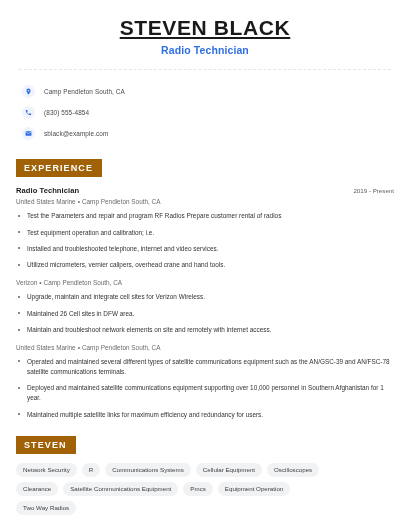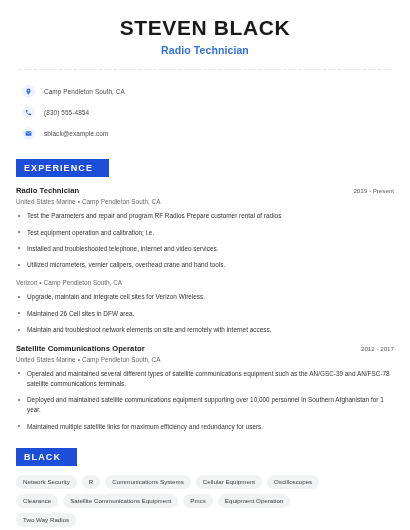--- a/index.html
+++ b/index.html
@@ -9,21 +9,21 @@
     font-family: "Liberation Sans", sans-serif;
     color: #1b1b1b;
     overflow: hidden;
   }
   .page { width: 410px; height: 530px; padding: 0 16px; position: relative; }
 
   
   .header { padding-top: 16px; text-align: center; }
   .name {
     font-size: 21px; font-weight: 700; letter-spacing: 0.6px;
-    color: #1a1a1a; line-height: 1.15;
+    color: #1a1a1a; line-height: 1.15; text-decoration: underline;
   }
   .job-title {
     margin-top: 4px; font-size: 10.5px; font-weight: 700;
     color: #2f6fe4; letter-spacing: 0.1px;
   }
   .divider {
     margin: 13px 3px 0 3px; height: 1px;
     border-top: 1px dashed #e4e6ea;
   }
 
@@ -37,23 +37,23 @@
   }
   .ic svg { width: 7px; height: 7px; display: block; }
   .ic svg path, .ic svg rect, .ic svg polygon { fill: #2f6fe4; }
   .contact-text {
     margin-left: 9px; font-size: 6.4px; color: #4a4a4a; letter-spacing: 0.1px;
   }
 
   
   .section { margin-top: 14px; }
   .section-badge {
-    display: inline-block; background: #1d4ed8; color: #ffffff;
+    display: inline-block; background: #a16207; color: #ffffff;
     font-size: 9px; font-weight: 700; letter-spacing: 1.1px;
-    padding: 4px 16px 4px 8px;
+    padding: 4px 9px 4px 8px;
   }
   .section-body { margin-top: 9px; }
 
   
   .job { margin-bottom: 9px; }
   .job-head { display: flex; align-items: baseline; justify-content: space-between; }
   .job-role { font-size: 7.6px; font-weight: 700; color: #1b1b1b; letter-spacing: 0.05px; }
   .job-dates { font-size: 6.2px; color: #5d5d5d; white-space: nowrap; padding-left: 8px; }
   .job-meta { margin-top: 3px; font-size: 6.4px; color: #6b6b6b; }
   .job-meta .sep { padding: 0 2px; }
@@ -141,39 +141,35 @@
           <span>Verizon</span><span class="sep">•</span><span>Camp Pendleton South, CA</span>
         </div>
         <ul class="bullets">
           <li>Upgrade, maintain and integrate cell sites for Verizon Wireless.</li>
           <li>Maintained 26 Cell sites in DFW area.</li>
           <li>Maintain and troubleshoot network elements on site and remotely with internet access.</li>
         </ul>
       </div>
 
       <div class="job">
-        <div class="job-head">
-          <span class="job-role">Satellite Communications Operator</span>
-          <span class="job-dates">2012 - 2017</span>
-        </div>
         <div class="job-meta">
           <span>United States Marine</span><span class="sep">•</span><span>Camp Pendleton South, CA</span>
         </div>
         <ul class="bullets">
           <li>Operated and maintained several different types of satellite communications equipment such as the AN/GSC-39 and AN/FSC-78 satellite communications terminals.</li>
           <li>Deployed and maintained satellite communications equipment supporting over 10,000 personnel in Southern Afghanistan for 1 year.</li>
           <li>Maintained multiple satellite links for maximum efficiency and redundancy for users.</li>
         </ul>
       </div>
 
     </div>
   </div>
 
   <div class="section">
-    <span class="section-badge">BLACK</span>
+    <span class="section-badge">STEVEN</span>
     <div class="section-body">
       <div class="skills-wrap">
         <span class="skill-tag">Network Security</span>
         <span class="skill-tag">R</span>
         <span class="skill-tag">Communications Systems</span>
         <span class="skill-tag">Cellular Equipment</span>
         <span class="skill-tag">Oscilloscopes</span>
         <span class="skill-tag">Clearance</span>
         <span class="skill-tag">Satellite Communications Equipment</span>
         <span class="skill-tag">Pmcs</span>

